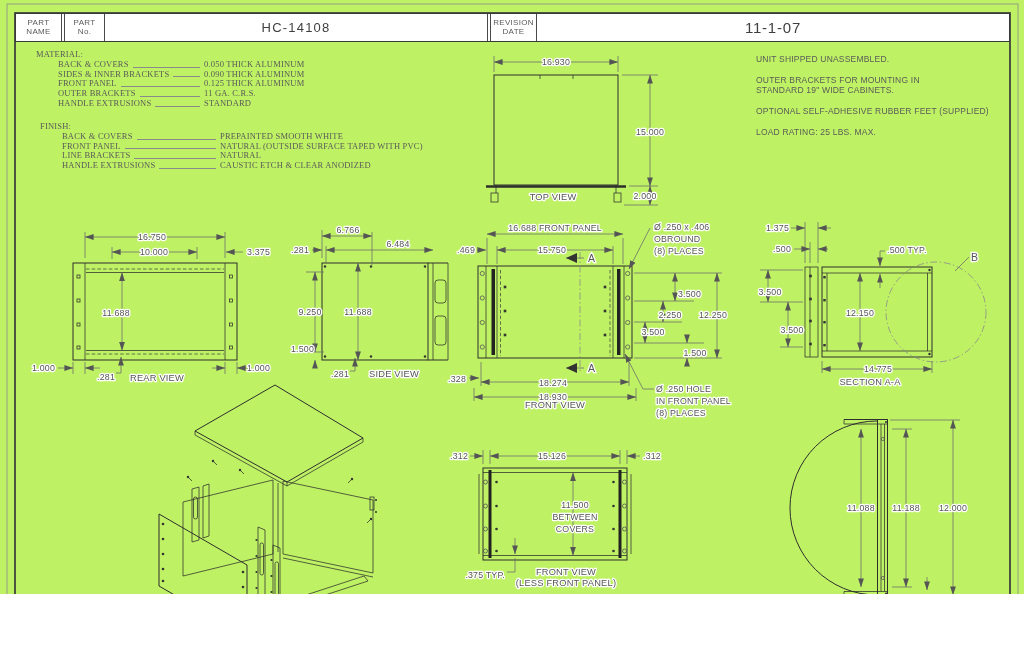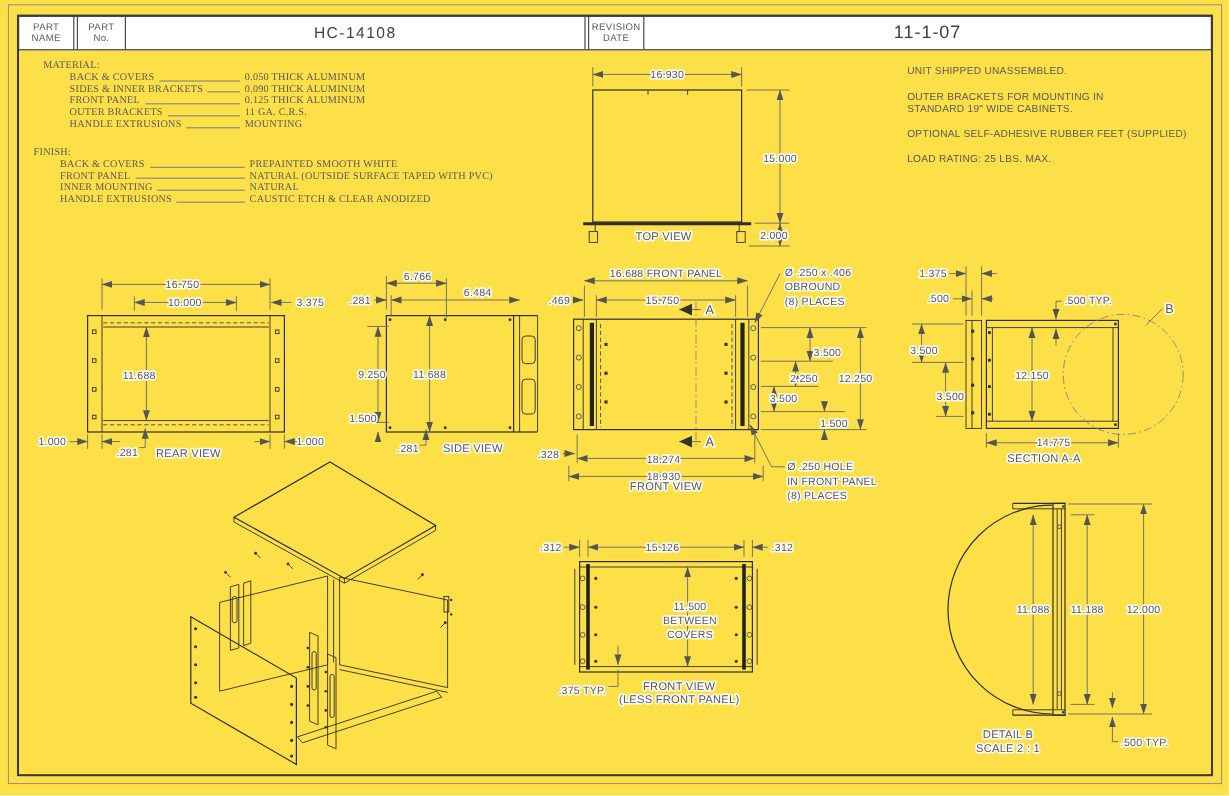--- a/index.html
+++ b/index.html
@@ -1,16 +1,16 @@
 <!DOCTYPE html>
 <html><head>
 <meta charset="utf-8">
 <style>
   html,body{margin:0;padding:0;background:#fff;}
-  .page{position:relative;width:1024px;height:663px;background:#fde047;overflow:hidden;
+  .page{position:relative;width:1024px;height:594px;background:#bef264;overflow:hidden;
         font-family:"Liberation Sans",sans-serif;color:#4f4f4f;}
   .draw{position:absolute;left:0;top:0;width:1024px;height:663px;pointer-events:none;}
 
   
   .titleblock{position:absolute;left:15px;top:13px;width:995px;height:29px;
     border:1.7px solid #3a3a3a;display:flex;box-sizing:border-box;background:#fff;}
   .tb{display:flex;align-items:center;justify-content:center;border-right:1px solid #4a4a4a;
       box-sizing:border-box;height:100%;}
   .tb-lab{font-size:8px;line-height:1.05;text-align:center;white-space:pre-line;color:#5a5a5a;letter-spacing:.3px;}
   .tb-name{font-size:14.5px;letter-spacing:1px;color:#3f3f3f;}
@@ -88,38 +88,38 @@
         <span class="sv">0.125 THICK ALUMINUM</span>
       </div>
     <div class="specrow">
         <span class="si">OUTER BRACKETS</span>
         <span class="leader"></span>
         <span class="sv">11 GA. C.R.S.</span>
       </div>
     <div class="specrow">
         <span class="si">HANDLE EXTRUSIONS</span>
         <span class="leader"></span>
-        <span class="sv">MOUNTING</span>
+        <span class="sv">STANDARD</span>
       </div>
   </div>
 
-  <div class="blk fin" style="left:28px;top:122px">
+  <div class="blk fin" style="left:40px;top:122px">
     <div class="blk-h">FINISH:</div>
     <div class="specrow">
         <span class="si">BACK &amp; COVERS</span>
         <span class="leader"></span>
         <span class="sv">PREPAINTED SMOOTH WHITE</span>
       </div>
     <div class="specrow">
         <span class="si">FRONT PANEL</span>
         <span class="leader"></span>
         <span class="sv">NATURAL (OUTSIDE SURFACE TAPED WITH PVC)</span>
       </div>
     <div class="specrow">
-        <span class="si">INNER MOUNTING</span>
+        <span class="si">LINE BRACKETS</span>
         <span class="leader"></span>
         <span class="sv">NATURAL</span>
       </div>
     <div class="specrow">
         <span class="si">HANDLE EXTRUSIONS</span>
         <span class="leader"></span>
         <span class="sv">CAUSTIC ETCH &amp; CLEAR ANODIZED</span>
       </div>
   </div>
 

